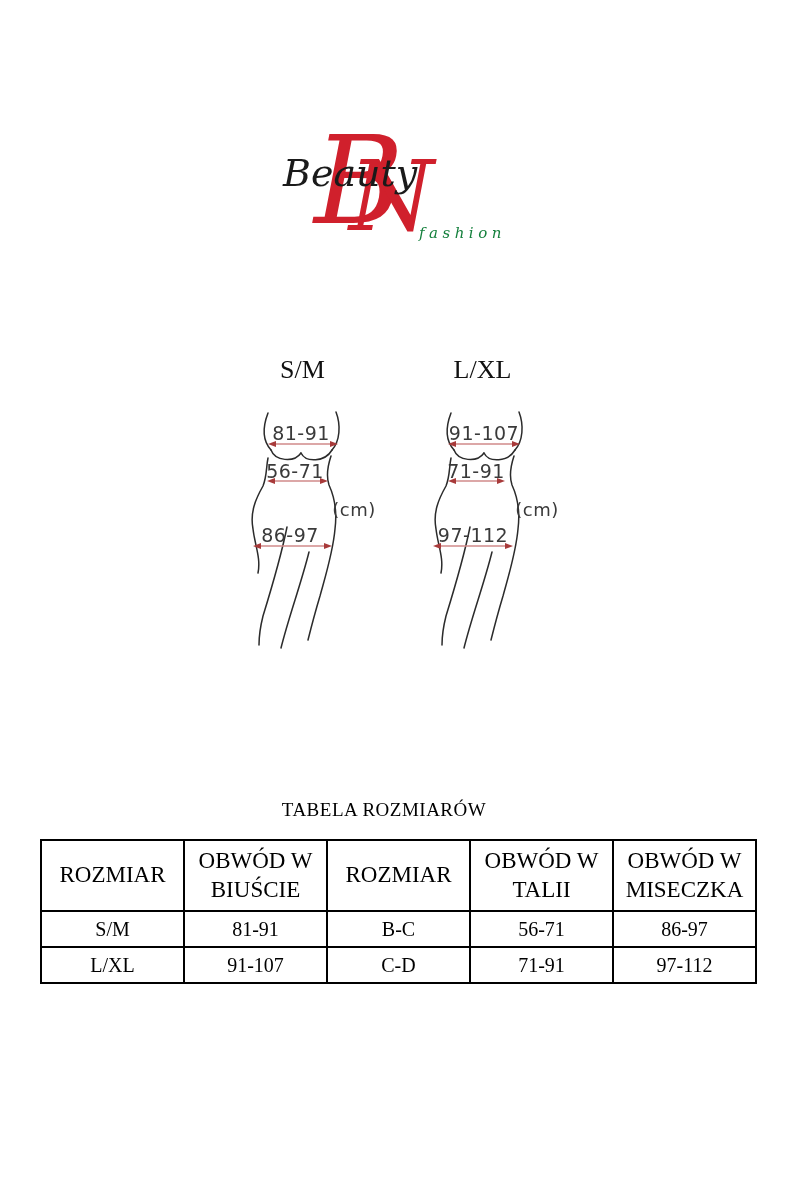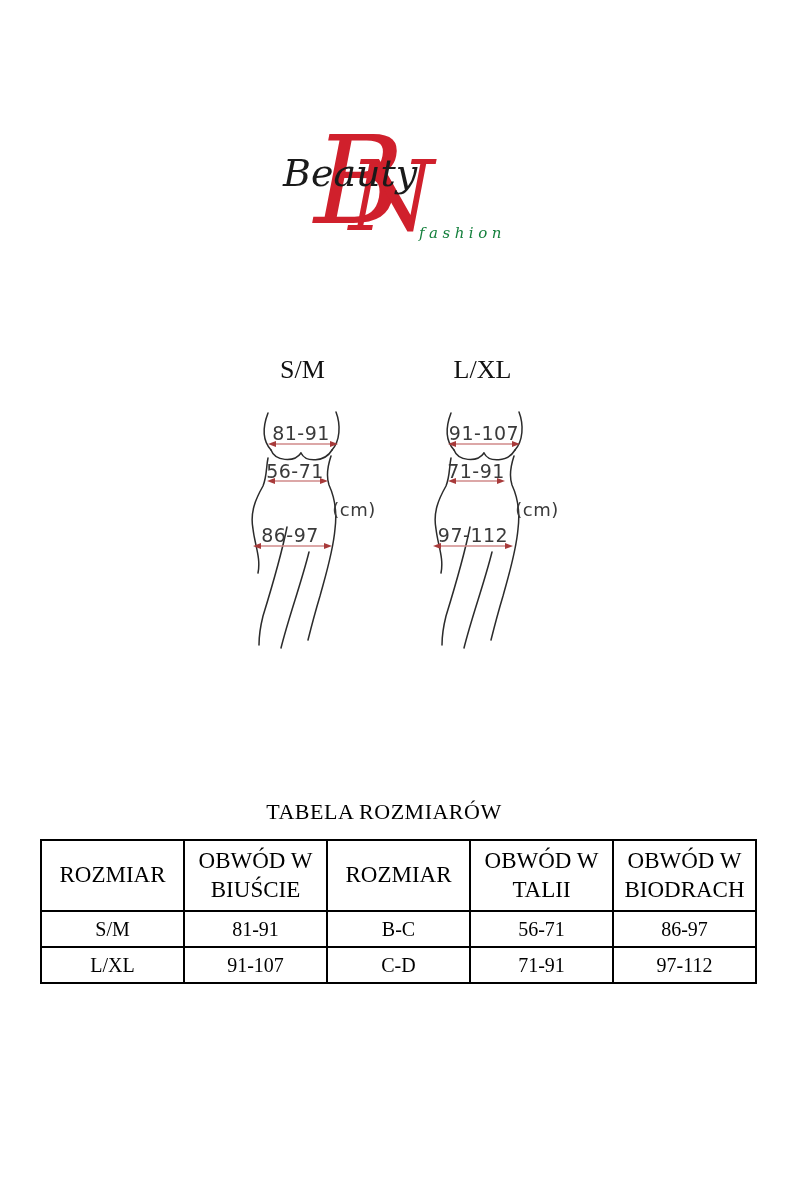--- a/index.html
+++ b/index.html
@@ -49,21 +49,21 @@
   .figure .mhead   { fill:#a83a3a; stroke:none; }
   .figure text {
     font-family:"DejaVu Sans", sans-serif; font-size:19px; fill:#3a3a3a;
     text-anchor:middle; letter-spacing:0.5px;
   }
   .figure .unit { font-size:18px; }
 
   
   .table-title {
     position:absolute; left:27px; top:799px; width:714px; text-align:center;
-    font-size:22px; letter-spacing:0.5px; color:#000;
+    font-size:19px; letter-spacing:0.5px; color:#000;
   }
   table.size-table {
     position:absolute; left:40px; top:839px; width:717px;
     border-collapse:collapse; table-layout:fixed;
     font-family:"Liberation Serif", serif; color:#000;
   }
   table.size-table th, table.size-table td {
     border:2px solid #000; text-align:center; vertical-align:middle; padding:0;
   }
   table.size-table th {
@@ -152,21 +152,21 @@
 
   <div class="table-title">TABELA ROZMIARÓW</div>
 
   <table class="size-table">
     <thead>
       <tr>
         <th>ROZMIAR</th>
         <th>OBWÓD W BIUŚCIE</th>
         <th>ROZMIAR</th>
         <th>OBWÓD W TALII</th>
-        <th>OBWÓD W BIODRACH</th>
+        <th>OBWÓD W MISECZKA</th>
       </tr>
     </thead>
     <tbody>
       <tr>
         <td>S/M</td>
         <td>81-91</td>
         <td>B-C</td>
         <td>56-71</td>
         <td>86-97</td>
       </tr>

